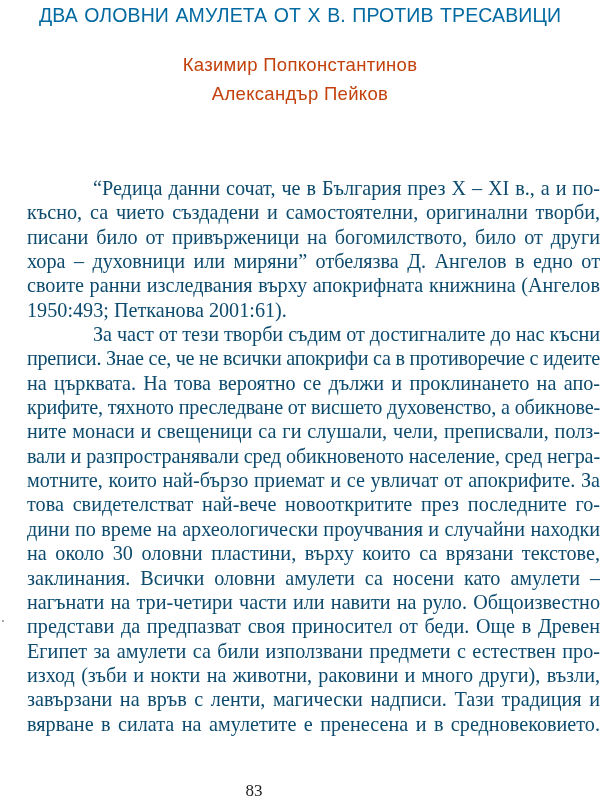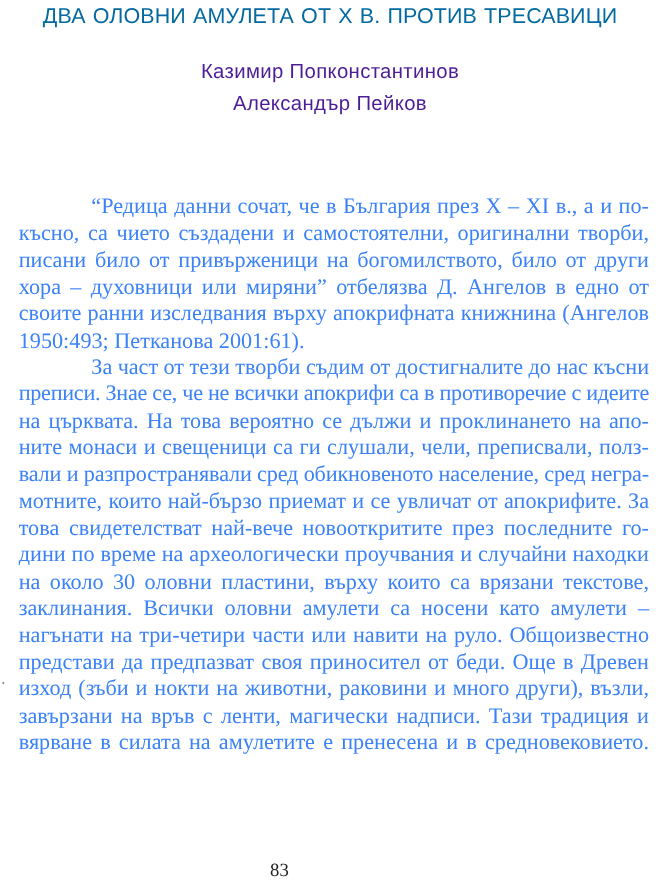--- a/index.html
+++ b/index.html
@@ -27,35 +27,35 @@
     white-space: nowrap;
     word-spacing: 1px;
   }
   .author {
     position: absolute;
     left: 0;
     width: 600px;
     text-align: center;
     font-family: "Liberation Sans", sans-serif;
     font-size: 18.5px;
-    color: #4c1d95;
+    color: #c2410c;
     letter-spacing: 0.3px;
   }
   .author.a1 { top: 54px; }
   .author.a2 { top: 83px; }
 
   .body-text {
     position: absolute;
     top: 176px;
-    left: 17px;
+    left: 27px;
     width: 573px;
     font-family: "Liberation Serif", serif;
     font-size: 20.2px;
     line-height: 24.35px;
-    color: #3b82f6;
+    color: #0c4a6e;
   }
   .para {
     margin: 0;
     text-align: justify;
     text-align-last: left;
   }
   .line {
     display: block;
     text-align: justify;
     text-align-last: justify;
@@ -102,29 +102,31 @@
     <span class="line" style="white-space: nowrap;">късно, са чието създадени и самостоятелни, оригинални творби,</span>
     <span class="line" style="white-space: nowrap;">писани било от привърженици на богомилството, било от други</span>
     <span class="line" style="white-space: nowrap;">хора – духовници или миряни” отбелязва Д. Ангелов в едно от</span>
     <span class="line" style="white-space: nowrap;">своите ранни изследвания върху апокрифната книжнина (Ангелов</span>
     <span class="line last" style="white-space: nowrap;">1950:493; Петканова 2001:61).</span>
   </div>
   <div class="para">
     <span class="line indent" style="white-space: nowrap; letter-spacing: -0.044px;">За част от тези творби съдим от достигналите до нас късни</span>
     <span class="line" style="white-space: nowrap; letter-spacing: -0.264px;">преписи. Знае се, че не всички апокрифи са в противоречие с идеите</span>
     <span class="line" style="white-space: nowrap;">на църквата. На това вероятно се дължи и проклинането на апо-</span>
+    <span class="line" style="white-space: nowrap; letter-spacing: -0.182px;">крифите, тяхното преследване от висшето духовенство, а обикнове-</span>
     <span class="line" style="white-space: nowrap;">ните монаси и свещеници са ги слушали, чели, преписвали, полз-</span>
     <span class="line" style="white-space: nowrap; letter-spacing: -0.146px;">вали и разпространявали сред обикновеното население, сред негра-</span>
     <span class="line" style="white-space: nowrap;">мотните, които най-бързо приемат и се увличат от апокрифите. За</span>
     <span class="line" style="white-space: nowrap;">това свидетелстват най-вече новооткритите през последните го-</span>
     <span class="line" style="white-space: nowrap;">дини по време на археологически проучвания и случайни находки</span>
     <span class="line" style="white-space: nowrap;">на около 30 оловни пластини, върху които са врязани текстове,</span>
     <span class="line" style="white-space: nowrap;">заклинания. Всички оловни амулети са носени като амулети –</span>
     <span class="line" style="white-space: nowrap;">нагънати на три-четири части или навити на руло. Общоизвестно</span>
     <span class="line" style="white-space: nowrap;">представи да предпазват своя приносител от беди. Още в Древен</span>
+    <span class="line" style="white-space: nowrap;">Египет за амулети са били използвани предмети с естествен про-</span>
     <span class="line" style="white-space: nowrap;">изход (зъби и нокти на животни, раковини и много други), възли,</span>
     <span class="line" style="white-space: nowrap;">завързани на връв с ленти, магически надписи. Тази традиция и</span>
     <span class="line" style="white-space: nowrap;">вярване в силата на амулетите е пренесена и в средновековието.</span>
   </div>
 </div>
 
 <div class="margin-mark"></div>
 
 <div class="page-number">83</div>
 

